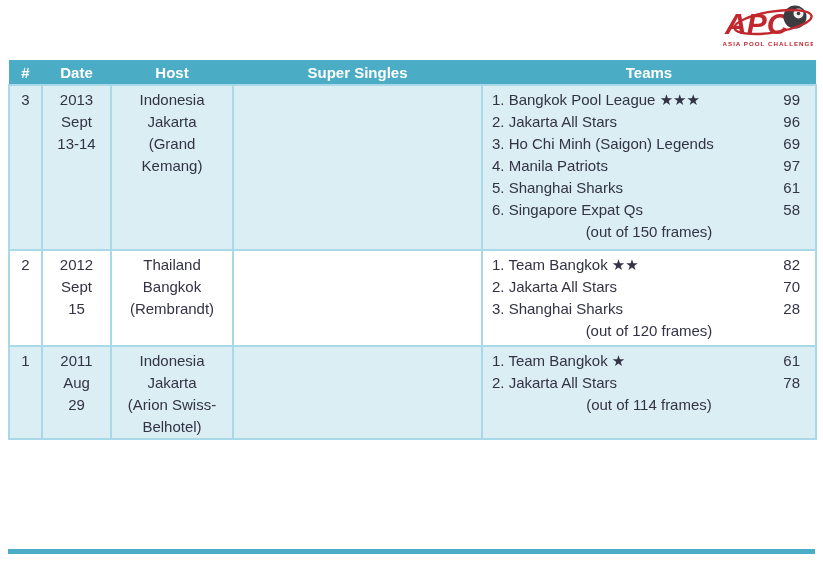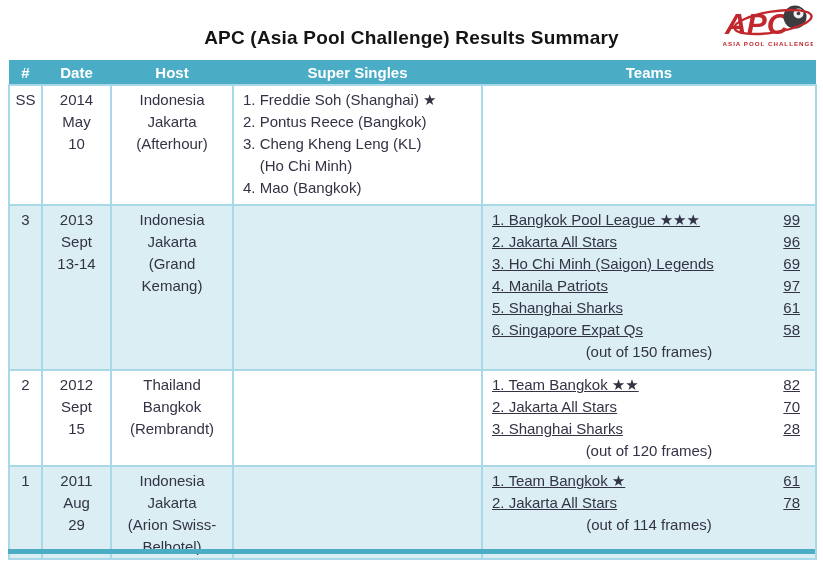--- a/index.html
+++ b/index.html
@@ -31,21 +31,21 @@
   tr.h-ss   td { height:115px; }
   tr.h-2013 td { height:160px; }
   tr.h-2012 td { height:91px; }
   tr.h-2011 td { height:85px; }
 
   .c-num   { text-align:center; }
   .c-date  { text-align:center; white-space:pre-line; }
   .c-host  { text-align:center; white-space:pre-line; }
   .c-singles { white-space:pre-wrap; padding-left:9px; padding-right:4px; }
   .c-teams { padding:3px 0 0 0; }
-  .team-line { display:flex; justify-content:space-between; padding:0 15px 0 9px;text-decoration:underline; }
+  .team-line { display:flex; justify-content:space-between; padding:0 15px 0 9px; }
   .team-name { white-space:nowrap; }
   .team-score { }
   .frames-note { text-align:center; }
 
   .bottom-bar {
     position:absolute; top:549px; left:8px; width:807px; height:5px;
     background:#4BACC6;
   }
 </style>
 </head>
@@ -57,56 +57,40 @@
     <svg width="90" height="48" viewBox="0 0 90 48">
       <text x="2" y="31" font-family="Liberation Sans, sans-serif" font-size="30" font-weight="bold" font-style="italic" fill="#C1272D">APC</text>
       <circle cx="72" cy="14" r="11.5" fill="#3C3C40"></circle>
       <circle cx="75.5" cy="10.5" r="5" fill="#EFEFEF"></circle>
       <circle cx="75.5" cy="10.5" r="1.8" fill="#3C3C40"></circle>
       <ellipse cx="50" cy="19" rx="39" ry="10.5" fill="none" stroke="#C1272D" stroke-width="2.4" transform="rotate(-9 50 19)"></ellipse>
       <text x="46" y="43" text-anchor="middle" font-family="Liberation Sans, sans-serif" font-size="6.2" font-weight="bold" letter-spacing="1" fill="#C1272D">ASIA POOL CHALLENGE</text>
     </svg>
   </div>
 
-  <div class="title">APC (Asia Pool Challenge) Results Summary</div>
 
   <table class="results">
     <colgroup>
       <col style="width:33px">
         <col style="width:69px">
         <col style="width:122px">
       <col style="width:249px">
         <col style="width:334px">
     </colgroup>
     <thead>
       <tr>
         <th>#</th>
         <th>Date</th>
         <th>Host</th>
         <th>Super Singles</th>
         <th>Teams</th>
       </tr>
     </thead>
     <tbody>
 
-      <tr class="h-ss">
-        <td class="c-num">SS</td>
-        <td class="c-date">2014
-May
-10</td>
-        <td class="c-host">Indonesia
-Jakarta
-(Afterhour)</td>
-        <td class="c-singles">1. Freddie Soh (Shanghai) ★
-2. Pontus Reece (Bangkok)
-3. Cheng Kheng Leng (KL)
-    (Ho Chi Minh)
-4. Mao (Bangkok)</td>
-        <td class="c-teams"></td>
-      </tr>
 
       <tr class="h-2013 shaded">
         <td class="c-num">3</td>
         <td class="c-date">2013
 Sept
 13-14</td>
         <td class="c-host">Indonesia
 Jakarta
 (Grand
 Kemang)</td>

